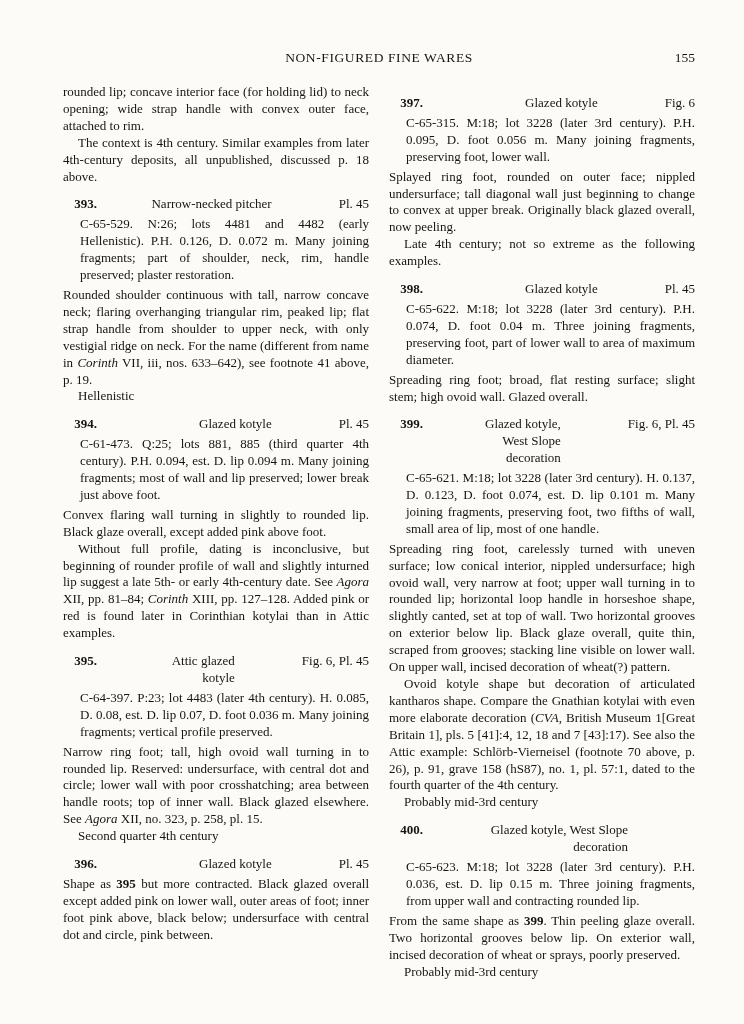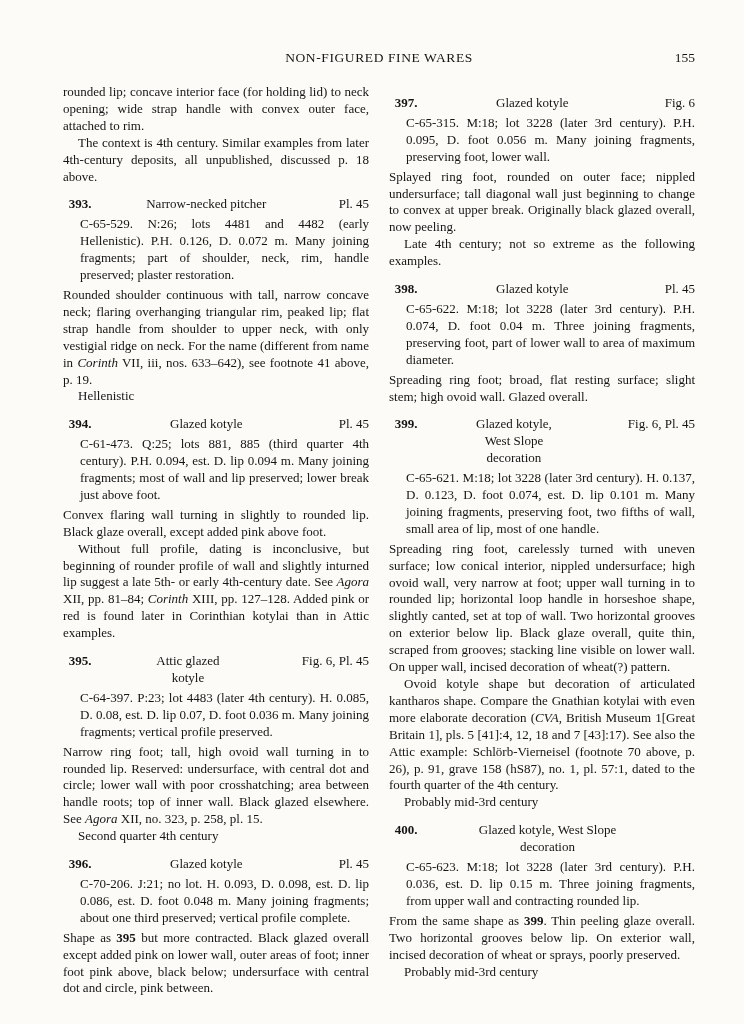--- a/index.html
+++ b/index.html
@@ -44,21 +44,21 @@
   .para.indent{text-indent:15px;}
   .para.catalog{
     margin-left:17px;
     margin-bottom:3px;
   }
   .entry{margin-top:11px;}
   .entry-heading{
     display:flex;
     align-items:flex-start;
     margin-bottom:3px;
-    text-align:center;
+    text-align:right;
     gap:44px;
   }
   .entry-number{
     font-weight:bold;
     flex:0 0 34px;
   }
   .entry-title{
     flex:1 1 auto;
     padding-right:23px;
   }
@@ -110,21 +110,20 @@
           <p class="para catalog">C-64-397. P:23; lot 4483 (later 4th century). H. 0.085, D. 0.08, est. D. lip 0.07, D. foot 0.036 m. Many joining fragments; vertical profile preserved.</p>
           <p class="para"><span>Narrow ring foot; tall, high ovoid wall turning in to rounded lip. Reserved: undersurface, with central dot and circle; lower wall with poor crosshatching; area between handle roots; top of inner wall. Black glazed elsewhere. See </span><span class="it">Agora</span><span> XII, no. 323, p. 258, pl. 15.</span></p>
           <p class="para indent"><span>Second quarter 4th century</span></p>
         </div>
         <div class="entry">
           <div class="entry-heading">
             <span class="entry-number">396.</span>
             <span class="entry-title">Glazed kotyle</span>
             <span class="entry-ref">Pl. 45</span>
           </div>
-          <p class="para catalog">C-70-206. J:21; no lot. H. 0.093, D. 0.098, est. D. lip 0.086, est. D. foot 0.048 m. Many joining fragments; about one third preserved; vertical profile complete.</p>
           <p class="para"><span>Shape as </span><span class="bd">395</span><span> but more contracted. Black glazed overall except added pink on lower wall, outer areas of foot; inner foot pink above, black below; undersurface with central dot and circle, pink between.</span></p>
         </div>
       </div>
     <div class="column" id="col-right">
         <div class="entry">
           <div class="entry-heading">
             <span class="entry-number">397.</span>
             <span class="entry-title">Glazed kotyle</span>
             <span class="entry-ref">Fig. 6</span>
           </div>

